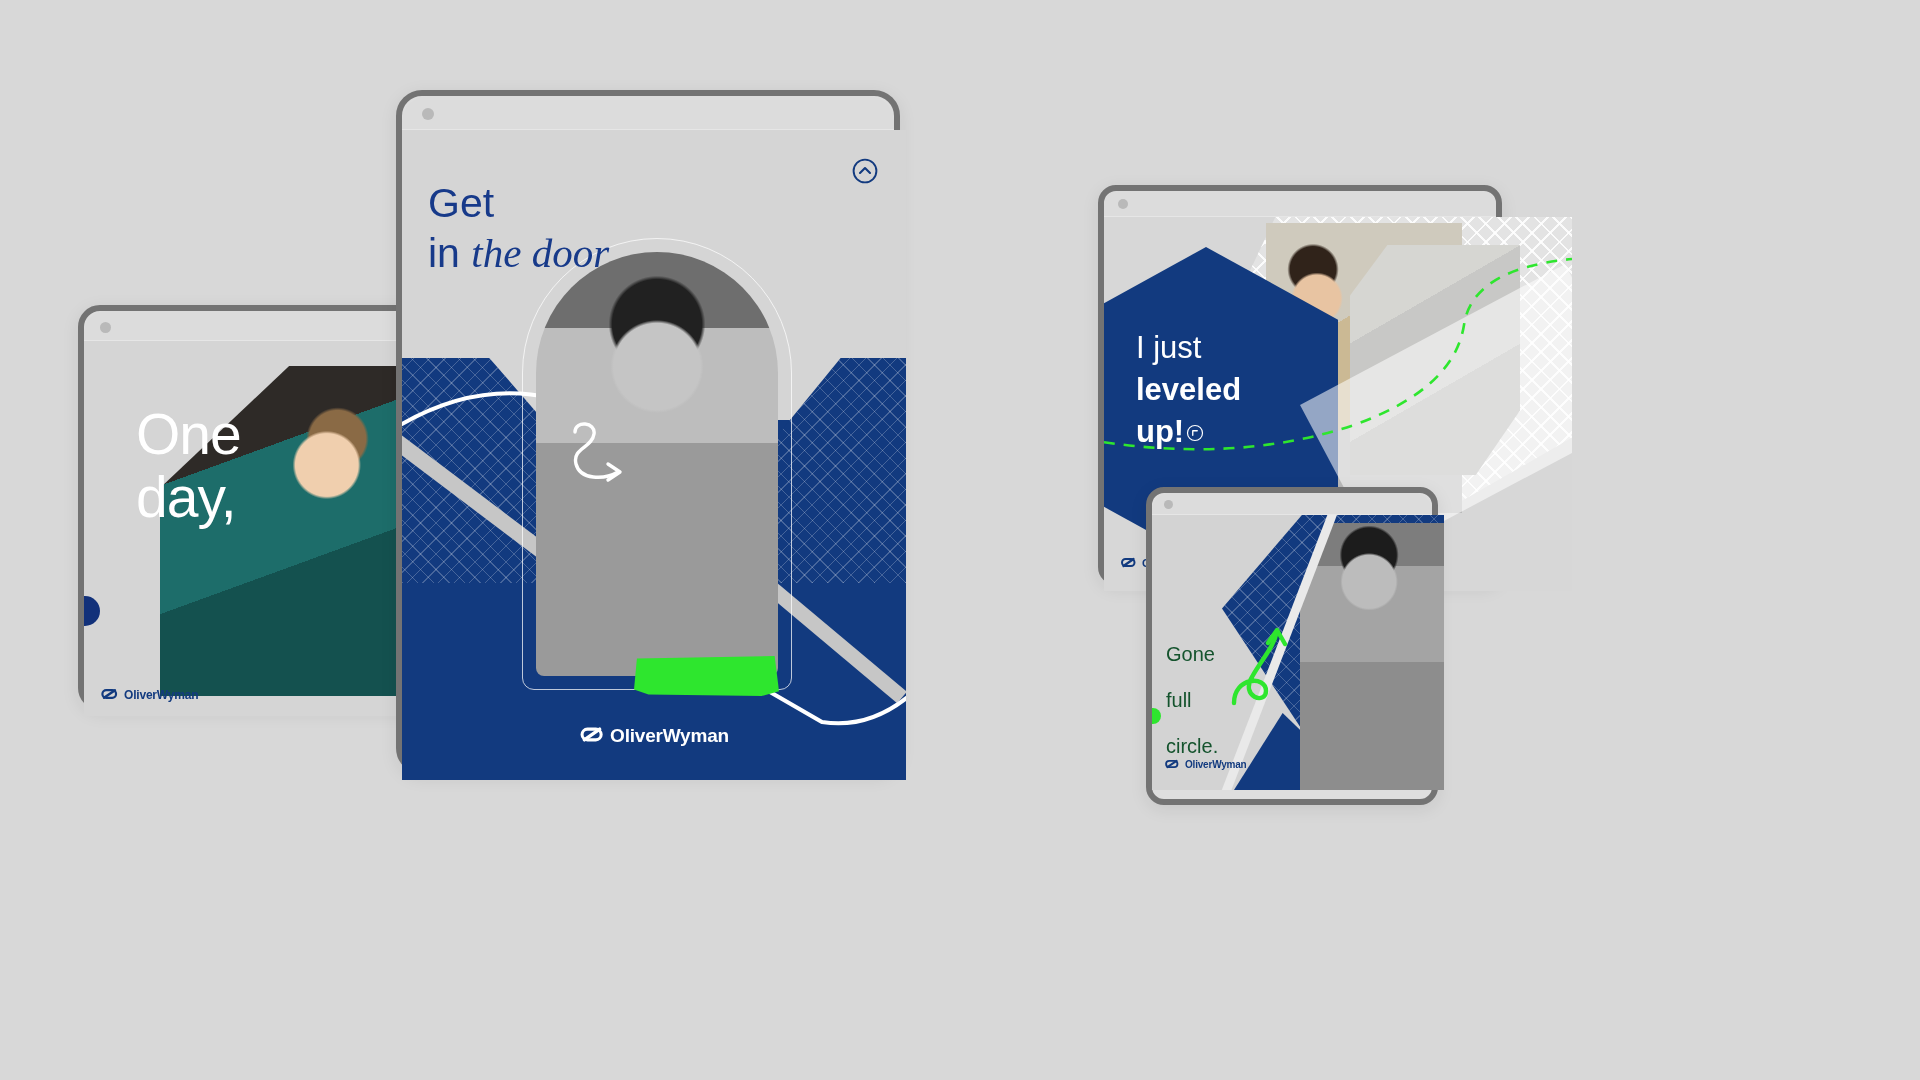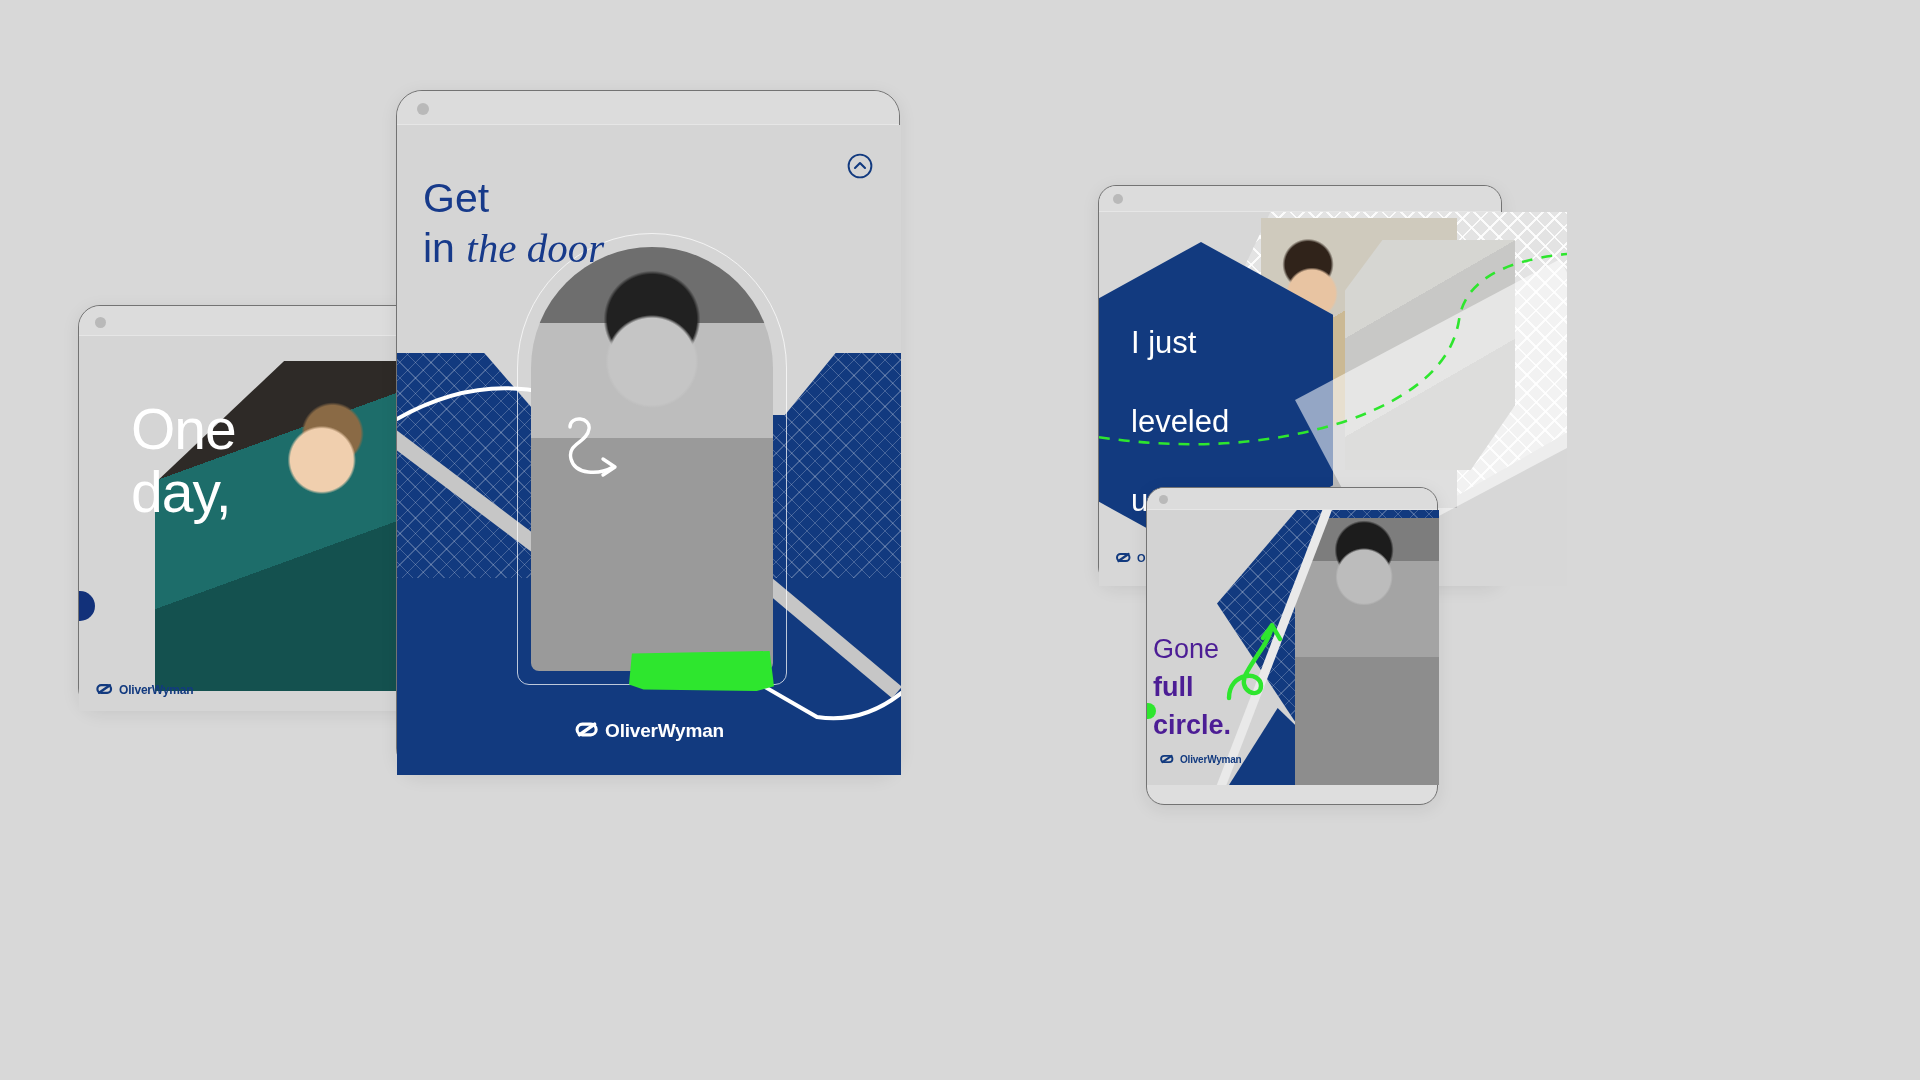--- a/index.html
+++ b/index.html
@@ -5,21 +5,21 @@
 <style>
   * { margin:0; padding:0; box-sizing:border-box; }
   html, body {
     width:1920px; height:1080px; overflow:hidden;
     background:#d8d8d8;
     font-family:"Liberation Sans", sans-serif;
   }
   .stage { position:relative; width:1920px; height:1080px; background:#d8d8d8; }
 
   
-  .frame { position:absolute; background:#dedede; border:1px solid #737373;
+  .frame { position:absolute; background:#dedede; border:6px solid #737373;
            box-shadow:0 0 0 1px rgba(255,255,255,.35); }
   .frame .titlebar { position:absolute; left:0; top:0; width:100%;
            background:#dcdcdc; border-bottom:1px solid #e6e6e6; }
   .dot { position:absolute; border-radius:50%; background:#b9b9b9; }
   .screen { position:absolute; overflow:hidden; background:#d5d5d5; }
 
   
   #frame-one { left:78px; top:305px; width:345px; height:405px;
                border-radius:22px; }
   #frame-one .titlebar { height:30px; border-radius:22px 22px 0 0; }
@@ -56,32 +56,32 @@
                  border-radius:18px; z-index:5; background:#dcdcdc; }
   #frame-three .titlebar { height:26px; border-radius:18px 18px 0 0; }
   #frame-three .dot { left:14px; top:8px; width:10px; height:10px; }
   #card-three { left:0; top:26px; width:468px; height:374px; background:#d7d7d7; }
   #card-three .hexagon { position:absolute; left:-30px; top:30px;
         width:264px; height:316px; background:#123a7f; z-index:4;
         clip-path: polygon(50% 0, 100% 23%, 100% 77%, 50% 100%, 0 77%, 0 23%);
         border-radius:6px; }
   #card-three .headline { position:absolute; left:32px; top:110px; z-index:6;
         font-size:31px; line-height:42px; color:#ffffff; font-weight:300; }
-  #card-three .headline .bold { font-weight:400;margin-top:37px; }
+  #card-three .headline .bold { font-weight:700; }
   #card-three .logo { position:absolute; left:16px; top:337px; z-index:7; }
 
   
   #frame-four { left:1146px; top:487px; width:292px; height:318px;
                 border-radius:18px; z-index:30; }
   #frame-four .titlebar { height:22px; border-radius:18px 18px 0 0; }
   #frame-four .dot { left:12px; top:7px; width:9px; height:9px; }
   #card-four { left:0; top:22px; width:292px; height:275px; background:#d3d3d3; }
-  #card-four .headline { position:absolute; left:6px; top:120px; z-index:8;
-        font-size:27px; line-height:38px; color:#4c1d95; font-weight:300; }
-  #card-four .headline .bold { font-weight:700; }
+  #card-four .headline { position:absolute; left:14px; top:120px; z-index:8;
+        font-size:20px; line-height:38px; color:#14532d; font-weight:300; }
+  #card-four .headline .bold { font-weight:400;margin-top:8px; }
   #card-four .logo { position:absolute; left:12px; top:240px; z-index:9; }
   #card-four .greendot { position:absolute; left:-7px; top:193px; width:16px; height:16px;
         border-radius:50%; background:#2ee62e; z-index:8; }
 
   
   .ow-logo { display:flex; align-items:center; gap:5px; }
   .ow-logo .mark { display:block; }
   .ow-logo .word { font-weight:700; letter-spacing:-.2px; white-space:nowrap; }
 
   .grid-blue { background-color:#123a7f;

